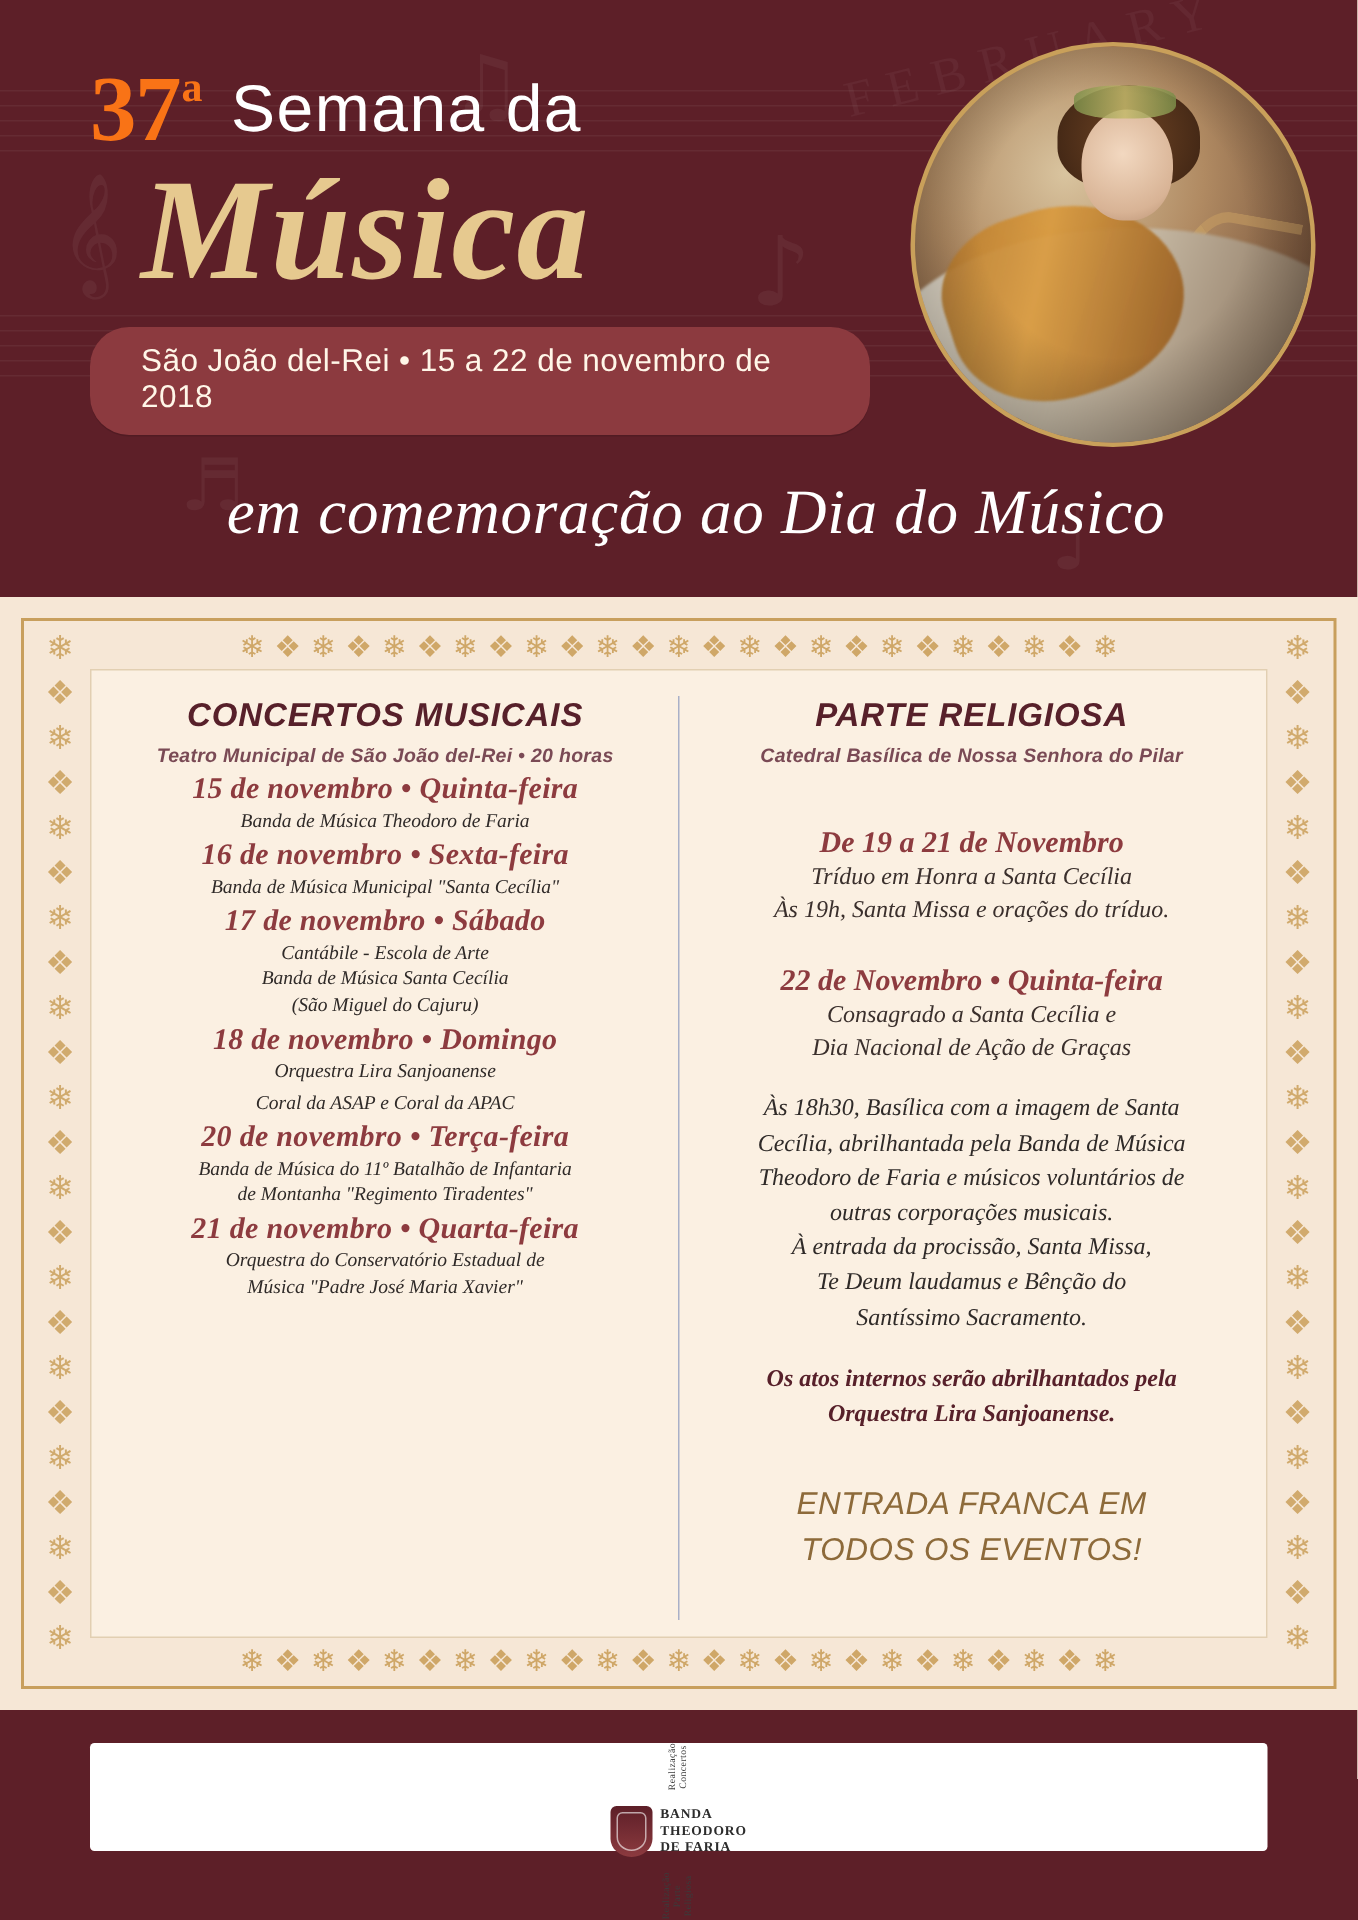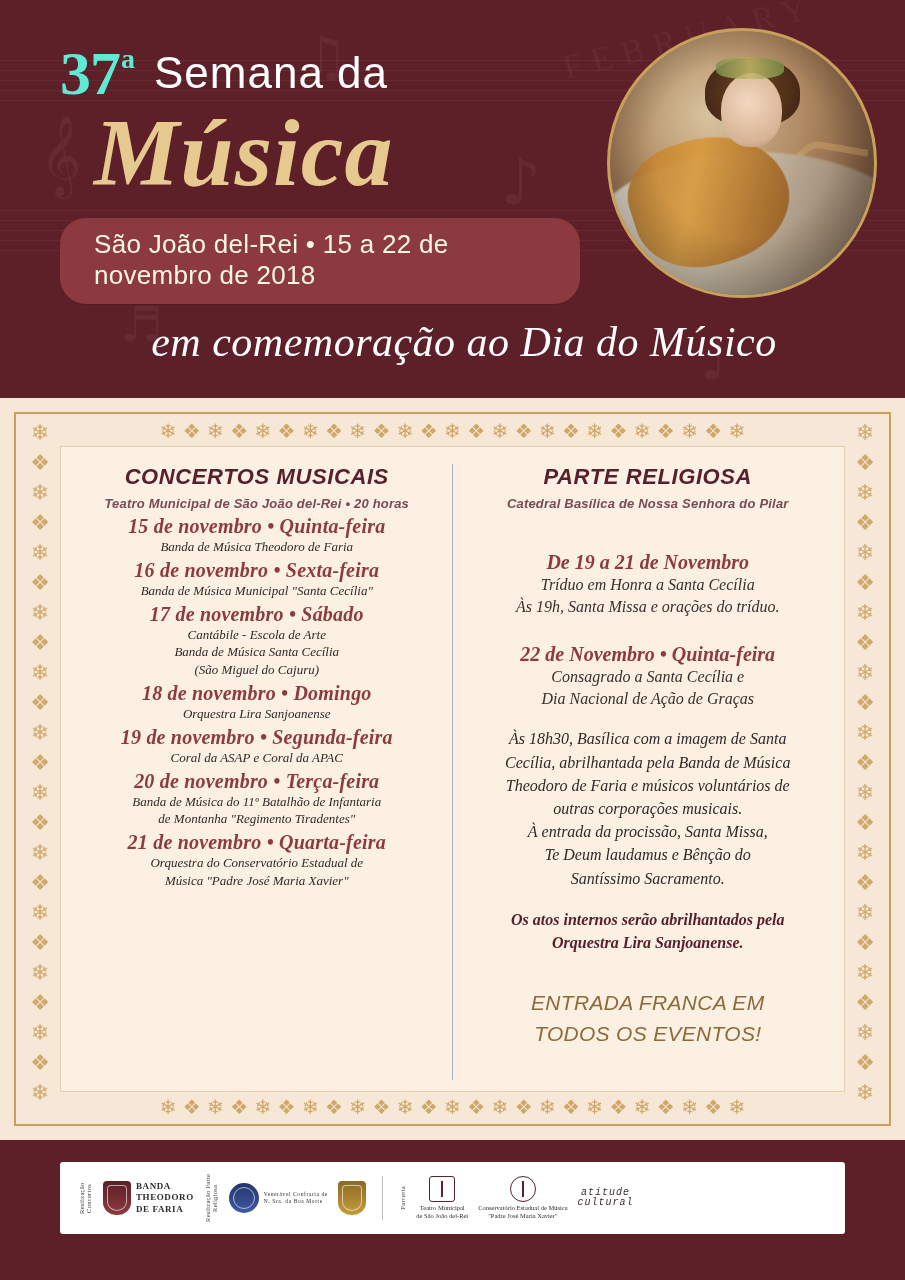--- a/index.html
+++ b/index.html
@@ -38,21 +38,21 @@
     color: rgba(255,255,255,0.045);
     transform: rotate(-14deg);
     white-space:nowrap;
   }
 
   .title-block { position:absolute; left:60px; top:38px; width:520px; }
   .t-37 {
     font-family: "Liberation Serif", serif;
     font-weight: bold;
     font-size: 62px;
-    color: #5eead4;
+    color: #f97316;
     letter-spacing: -1px;
     display:inline-block;
     vertical-align: baseline;
   }
   .t-37 sup { font-size: 28px; vertical-align: 26px; margin-left:1px;}
   .t-semana {
     display:inline-block;
     font-family: "Liberation Sans", sans-serif;
     font-size: 44px;
     color:#ffffff;
@@ -71,21 +71,21 @@
     letter-spacing: 1px;
   }
   .pill {
     margin-top: 14px;
     display:inline-block;
     background: #8c3a3f;
     border-radius: 26px;
     padding: 11px 34px 13px 34px;
     color: #fff6e8;
     font-family: "Liberation Sans", sans-serif;
-    font-size: 26px;
+    font-size: 21px;
     letter-spacing: .3px;
     box-shadow: 0 1px 0 rgba(0,0,0,.12);
   }
   .subtitle {
     position:absolute;
     left: 54px; top: 318px;
     width: 820px;
     text-align:center;
     font-family:"Liberation Serif", serif;
     font-style: italic;
@@ -261,20 +261,21 @@
     width:905px; height: 140px;
     background:#5d1f28;
   }
   .footer-bar {
     position:absolute; left: 60px; right: 60px; top: 22px; height: 72px;
     background: #ffffff;
     border-radius: 3px;
     display:flex; align-items:center;
     padding: 0 18px;
     gap: 10px;
+    flex-direction: column;
   }
   .vert-label {
     writing-mode: vertical-rl;
     transform: rotate(180deg);
     font-family:"Liberation Serif", serif;
     font-size: 6.5px;
     letter-spacing:.3px;
     color:#3b3b3b;
     text-align:center;
     line-height: 1.15;
@@ -404,21 +405,20 @@
         <div class="entry-date">17 de novembro • Sábado</div>
         <div class="entry-line">Cantábile - Escola de Arte</div>
         <div class="entry-line">Banda de Música Santa Cecília</div>
         <div class="entry-line">(São Miguel do Cajuru)</div>
       </div>
       <div class="entry">
         <div class="entry-date">18 de novembro • Domingo</div>
         <div class="entry-line">Orquestra Lira Sanjoanense</div>
       </div>
       <div class="entry">
-        <div class="entry-date">19 de novembro • Segunda-feira</div>
         <div class="entry-line">Coral da ASAP e Coral da APAC</div>
       </div>
       <div class="entry">
         <div class="entry-date">20 de novembro • Terça-feira</div>
         <div class="entry-line">Banda de Música do 11º Batalhão de Infantaria</div>
         <div class="entry-line">de Montanha "Regimento Tiradentes"</div>
       </div>
       <div class="entry">
         <div class="entry-date">21 de novembro • Quarta-feira</div>
         <div class="entry-line">Orquestra do Conservatório Estadual de</div>

